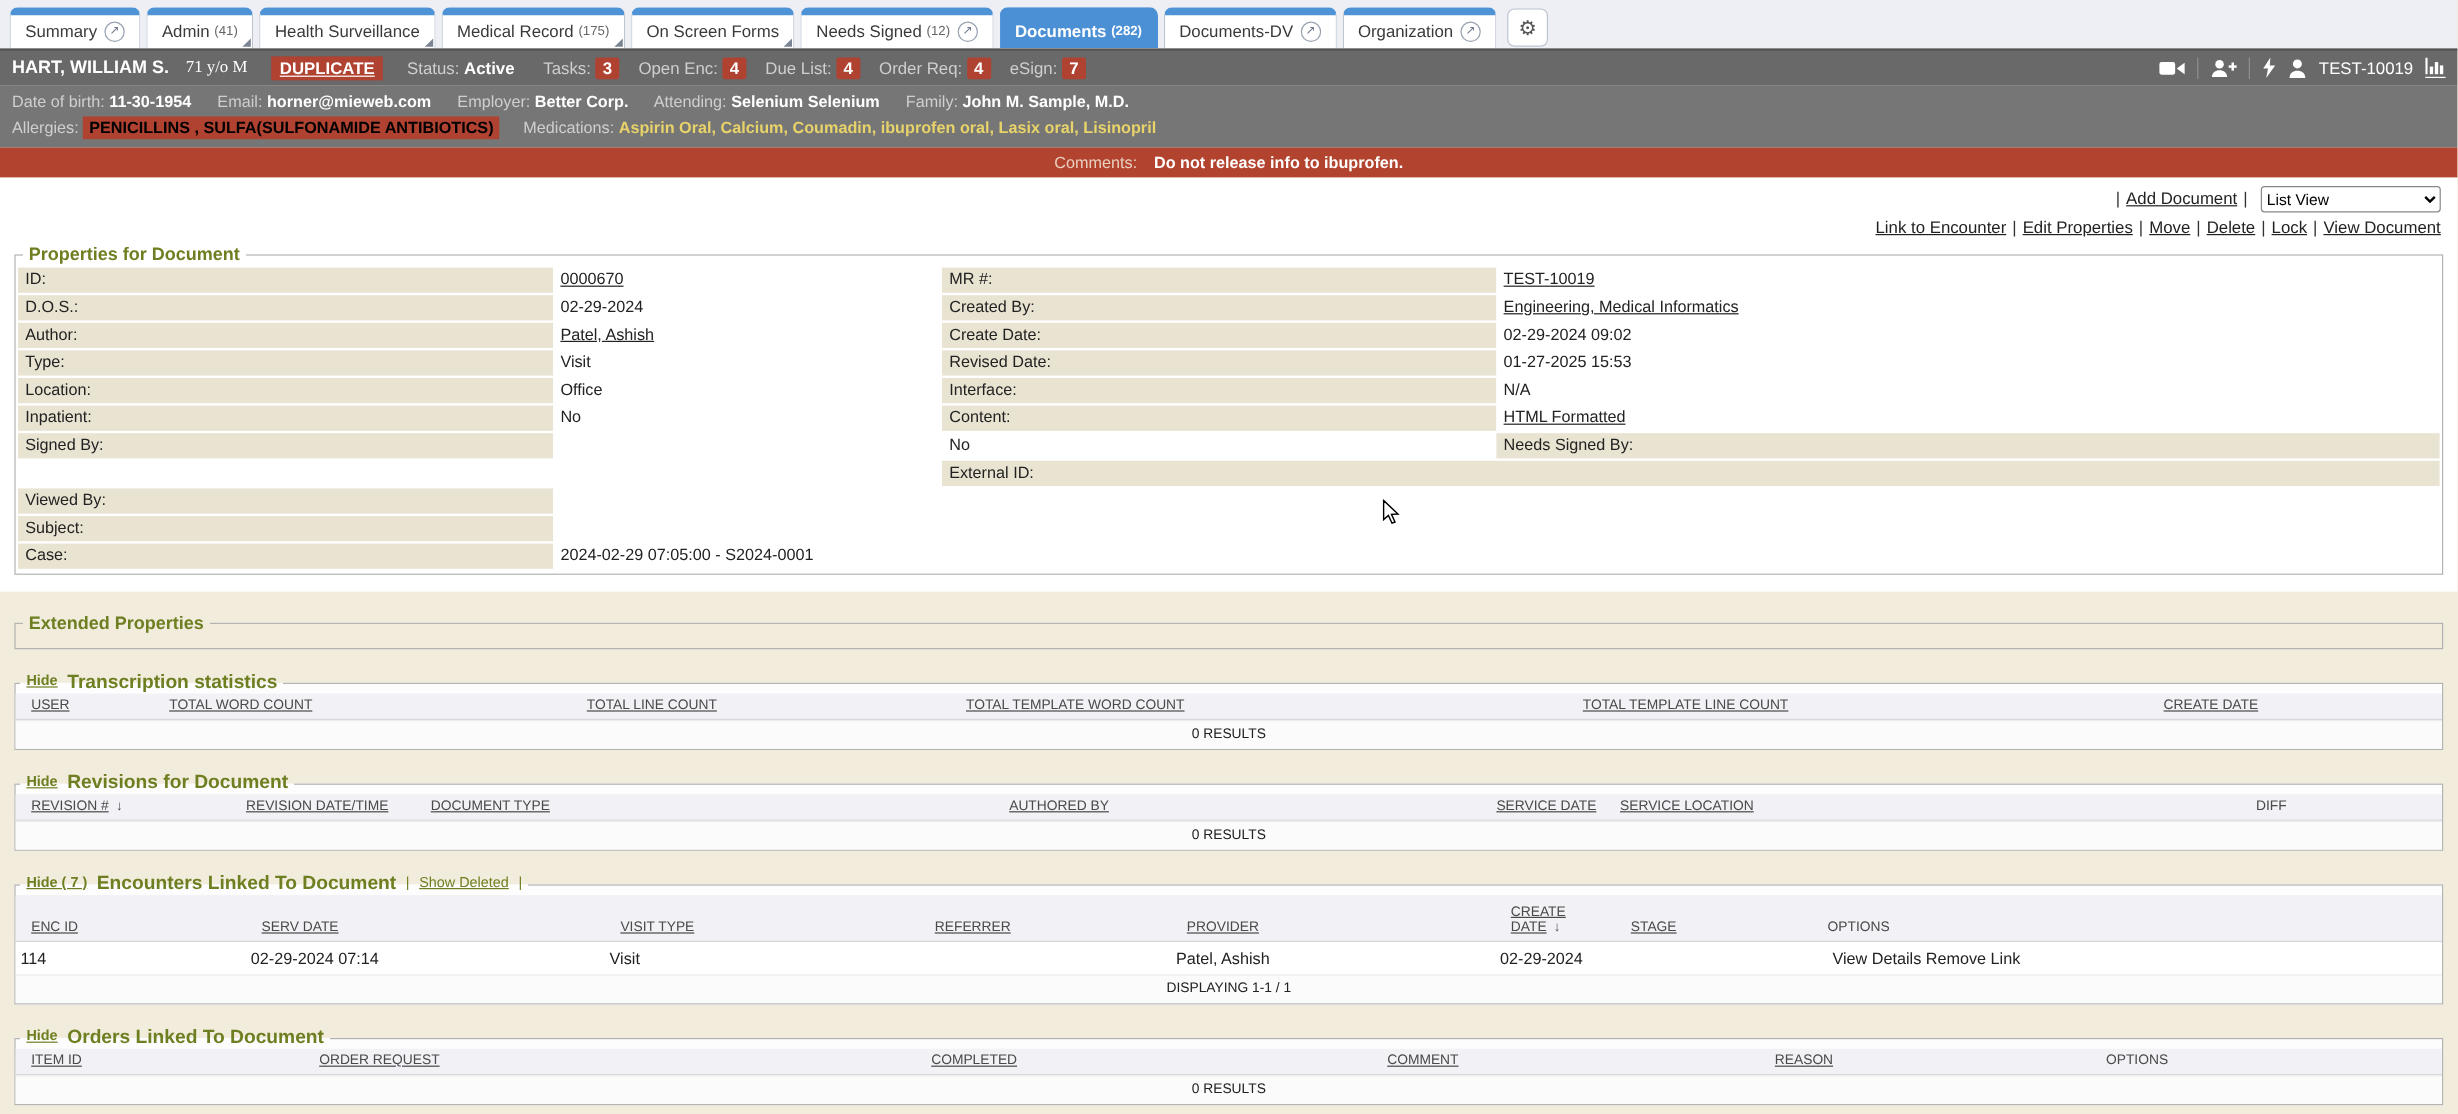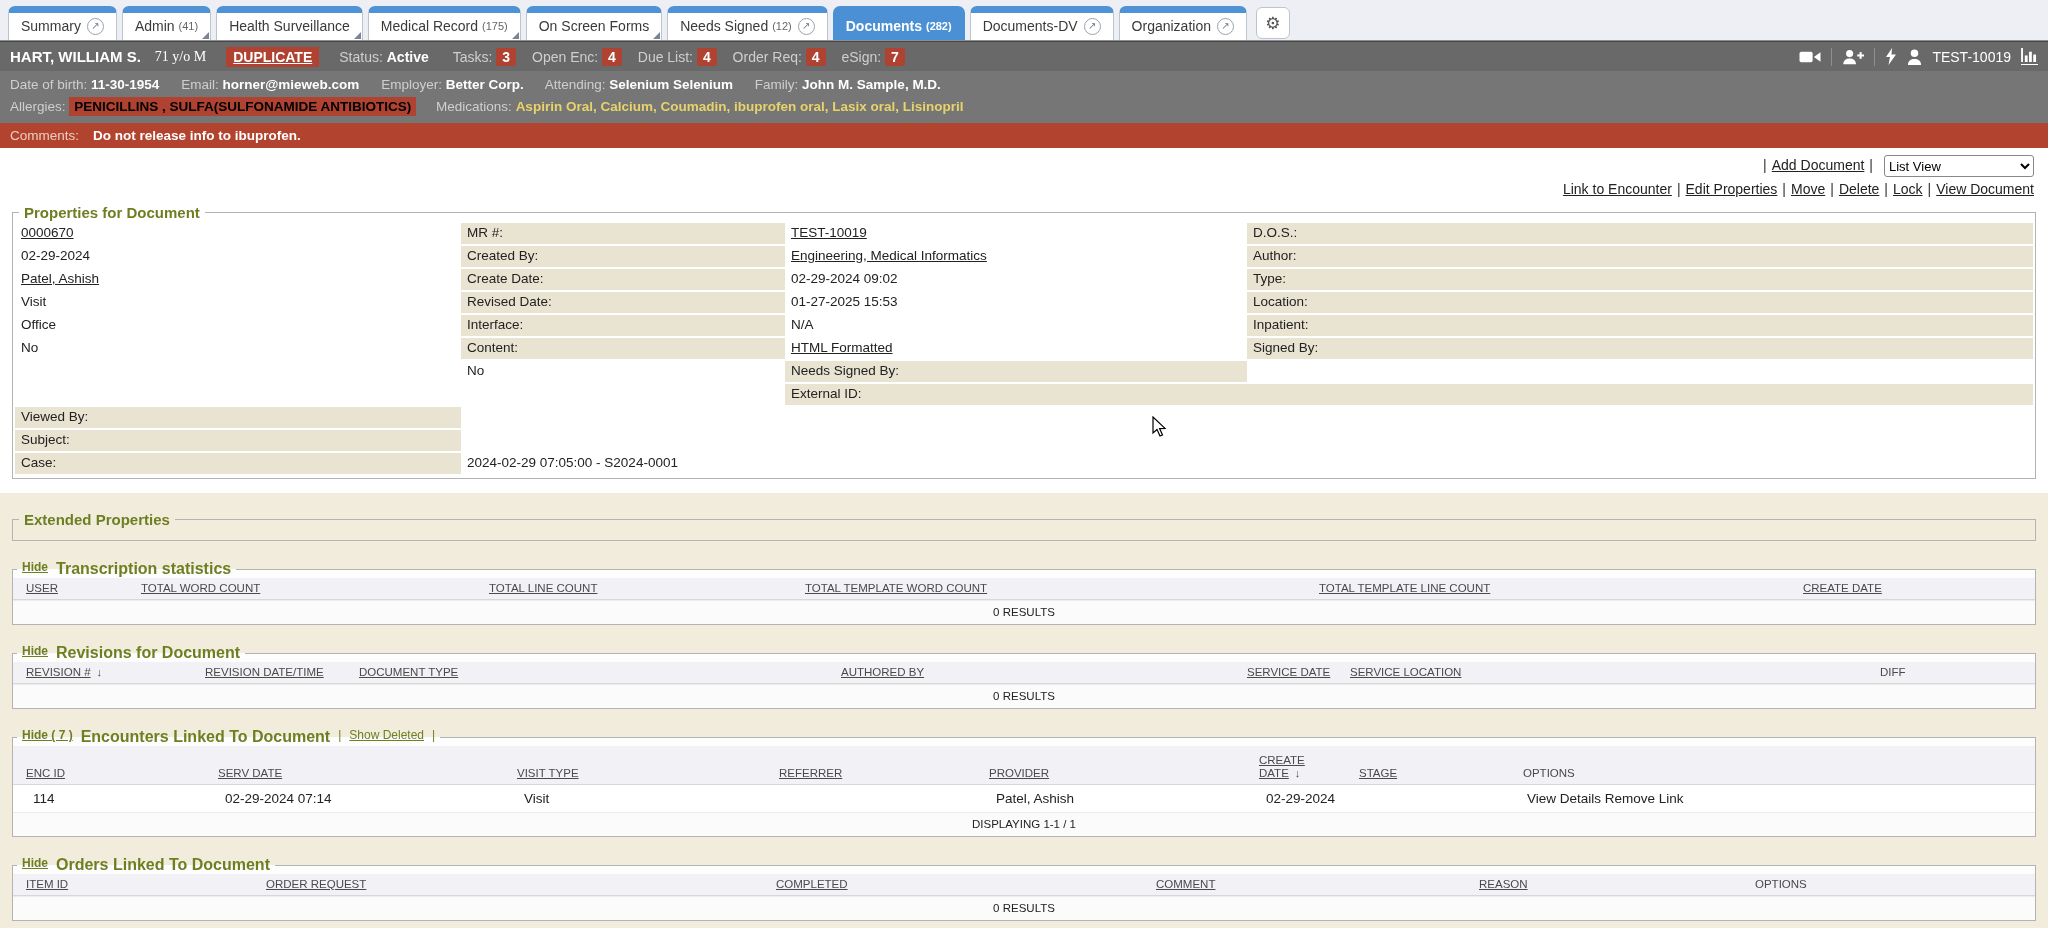--- a/index.html
+++ b/index.html
@@ -76,21 +76,21 @@
   .demo-line { line-height:22px; white-space:nowrap; }
   .demo .kv { margin-right:18px; }
   .allergy-badge {
     background:#b04232; color:#000000; font-weight:bold; padding:2px 5px; margin-right:16px;
   }
   .meds { color:#e7d36a; font-weight:bold; }
 
   
   .commentsbar {
     background:#b2432e; color:#fff; height:25px; display:flex; align-items:center;
-    padding:0 10px; gap:14px;
+    padding:0 10px; gap:14px;justify-content:center;
   }
   .commentsbar .c-label { color:#e9cfc0; }
   .commentsbar .c-value { font-weight:bold; }
 
   
   .white-area { background:#ffffff; padding:4px 0 14px; }
   .toolbar-row { text-align:right; padding:3px 14px 1px; font-size:14px; color:#333; }
   .toolbar-row a { color:#222; text-decoration:underline; cursor:pointer; }
   .sep { color:#333; margin:0 5px; text-decoration:none; }
   select.viewsel { width:150px; height:22px; font-size:13px; margin-left:6px; vertical-align:middle;
@@ -116,21 +116,21 @@
   .small-link { color:#6e7f22; font-size:12px; font-weight:normal; text-decoration:underline; cursor:pointer; }
   .legend-pipe { color:#6e7f22; font-size:12px; font-weight:normal; }
 
   .thead { background:#f1f1f6; border-bottom:1px solid #d8d8d8; display:grid; align-items:end;
     padding:4px 0 4px; }
   .th { font-size:11.5px; color:#4a4a4a; text-transform:uppercase; padding-left:13px;
     text-decoration:underline; cursor:pointer; white-space:normal; line-height:13px; }
   .th.nolink { text-decoration:none; cursor:default; }
   .sort-icon { text-decoration:none; display:inline-block; margin-left:6px; font-size:11px; color:#4a4a4a; }
   .trow { background:#ffffff; display:grid; padding:6px 0; font-size:13.5px; }
-  .td { padding-left:20px; }
+  .td { padding-left:4px; }
   .tresults { background:#fbfbfb; text-align:center; font-size:11.5px; color:#222;
     padding:5px 0 6px; border-top:1px solid #ececec; }
 
   .cols-trans { grid-template-columns:115px 348px 316px 514px 484px 1fr; }
   .cols-rev   { grid-template-columns:179px 154px 482px 406px 103px 530px 1fr; }
   .cols-enc   { grid-template-columns:192px 299px 262px 210px 270px 100px 164px 1fr; }
   .cols-ord   { grid-template-columns:240px 510px 380px 323px 276px 1fr; }
 
   
   .cursor { position:absolute; left:1152px; top:416px; pointer-events:none; }
@@ -267,20 +267,21 @@
     <span class="sep">|</span><a>Add Document</a><span class="sep">|</span><select class="viewsel"><option>List View</option></select>
   </div>
   <div class="toolbar-row">
     <a>Link to Encounter</a><span class="sep">|</span><a>Edit Properties</a><span class="sep">|</span><a>Move</a><span class="sep">|</span><a>Delete</a><span class="sep">|</span><a>Lock</a><span class="sep">|</span><a>View Document</a>
   </div>
 
   <fieldset>
     <legend>Properties for Document</legend>
     <div class="ptable">
 
+      <div class="pcell plabel">ID:</div>
       <div class="pcell pvalue"><a class="plink">0000670</a></div>
       <div class="pcell plabel">MR #:</div>
       <div class="pcell pvalue"><a class="plink">TEST-10019</a></div>
 
       <div class="pcell plabel">D.O.S.:</div>
       <div class="pcell pvalue">02-29-2024</div>
       <div class="pcell plabel">Created By:</div>
       <div class="pcell pvalue"><a class="plink">Engineering, Medical Informatics</a></div>
 
       <div class="pcell plabel">Author:</div>

